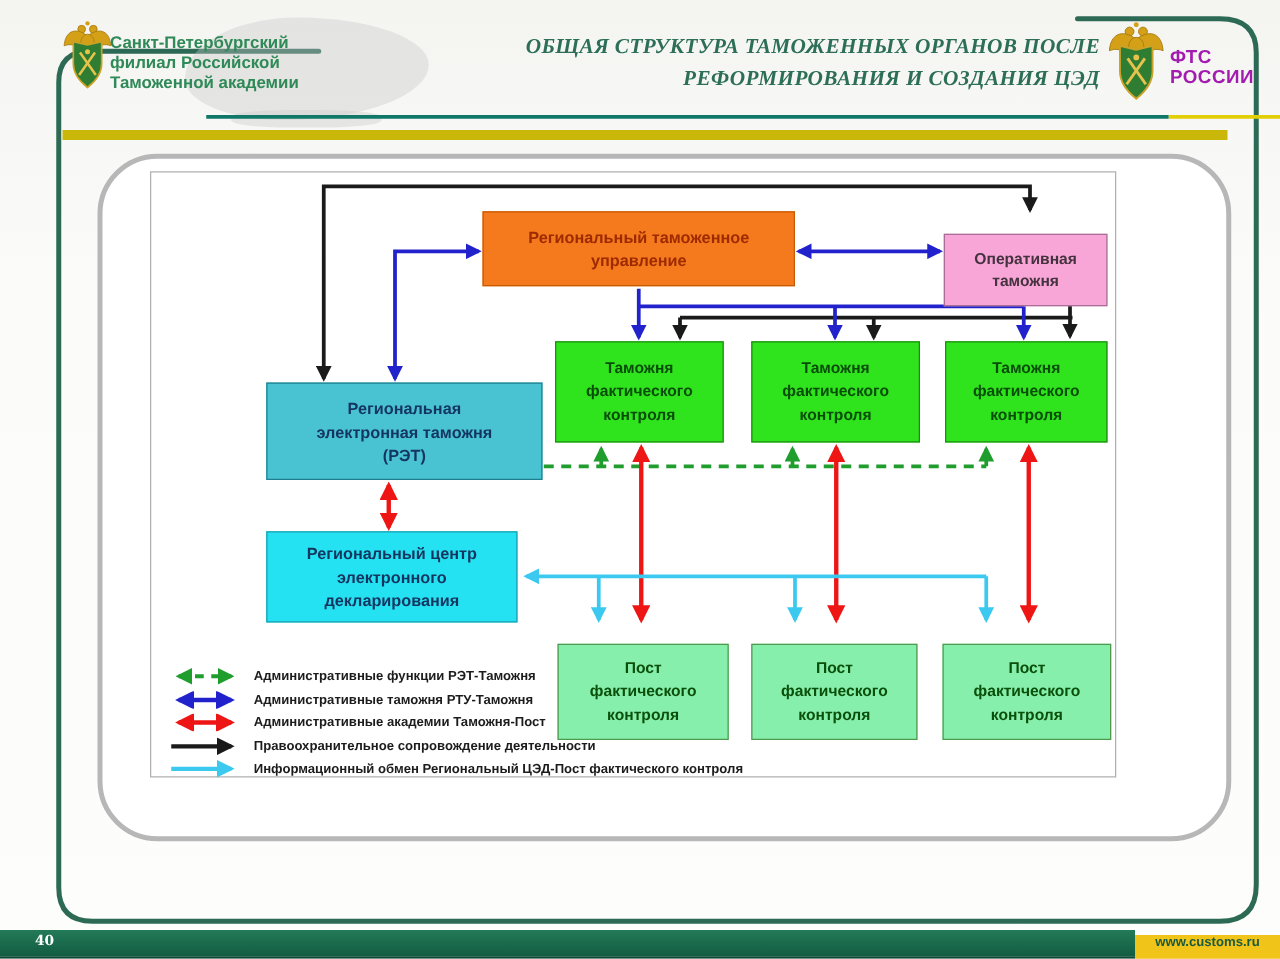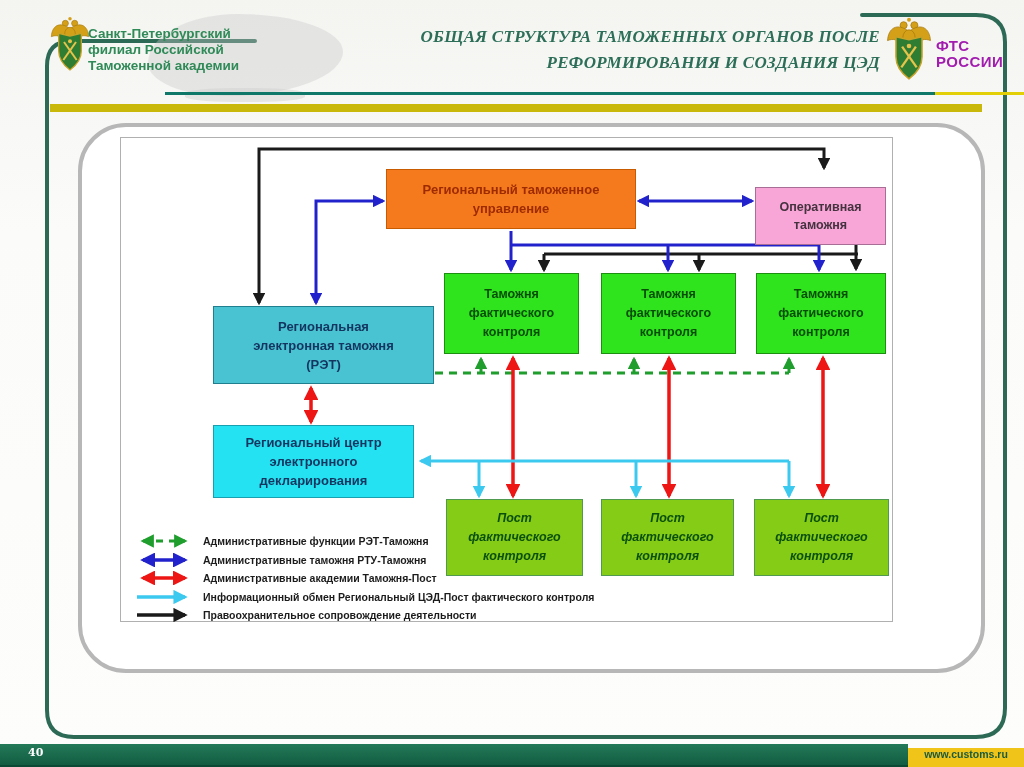--- a/index.html
+++ b/index.html
@@ -38,22 +38,22 @@
        color:#9e2b00;font-size:13px;line-height:19px;}
   .n-oper{left:634px;top:33px;width:131px;height:58px;background:#f7a6d7;border:1px solid #a96e95;
        color:#45323f;font-size:12.5px;line-height:18px;margin-top:16px;}
   .n-tam{top:135px;height:81px;background:#2fe31d;border:1px solid #1d8f10;
        color:#074d07;font-size:12.5px;line-height:19px;}
   .n-tam1{left:323px;width:135px;} .n-tam2{left:480px;width:135px;} .n-tam3{left:635px;width:130px;}
   .n-ret{left:92px;top:168px;width:221px;height:78px;background:#49c3d2;border:1.5px solid #1f7f8e;
        color:#14355f;font-size:13px;line-height:19px;}
   .n-rced{left:92px;top:287px;width:201px;height:73px;background:#25e2f2;border:1px solid #18a0b0;
        color:#14355f;font-size:13px;line-height:19px;}
-  .n-post{top:361px;height:77px;background:#84cc16;border:1px solid #4f9a4f;
-       color:#0a4f0a;font-size:12.5px;line-height:19px;font-style:italic;}
+  .n-post{top:377px;height:77px;background:#86efac;border:1px solid #4f9a4f;
+       color:#0a4f0a;font-size:12.5px;line-height:19px;}
   .n-post1{left:325px;width:137px;} .n-post2{left:480px;width:133px;} .n-post3{left:633px;width:135px;}
   
   .legend{position:absolute;left:12px;top:394px;width:640px;}
   .lg-row{display:flex;align-items:center;height:18.5px;}
   .lg-glyph{width:62px;height:14px;flex:0 0 62px;margin-right:8px;}
   .lg-label{font-size:10.5px;font-weight:600;color:#1c1c1c;white-space:nowrap;}
   
   .footer-green{left:0;top:744px;width:908px;height:23px;
        background:linear-gradient(180deg,#237a58,#125c42);border-bottom:2px solid #0a4a34;box-sizing:border-box;}
   .footer-page{left:28px;top:746px;color:#fff;font-family:"DejaVu Serif",serif;
@@ -201,29 +201,29 @@
       <span class="lg-label">Административные таможня РТУ-Таможня</span>
     </div>
     <div class="lg-row">
       <svg class="lg-glyph" viewBox="0 0 62 14">
         <path d="M10,7 L52,7" stroke="#ee1515" stroke-width="3.6" fill="none" marker-start="url(#mk-red)" marker-end="url(#mk-red)"></path>
         </svg>
       <span class="lg-label">Административные академии Таможня-Пост</span>
     </div>
     <div class="lg-row">
       <svg class="lg-glyph" viewBox="0 0 62 14">
+        <path d="M4,7 L52,7" stroke="#1a1a1a" stroke-width="3.4" fill="none" marker-end="url(#mk-black)"></path>
+        </svg>
+      <span class="lg-label">Правоохранительное сопровождение деятельности</span>
+    </div>
+    <div class="lg-row">
+      <svg class="lg-glyph" viewBox="0 0 62 14">
         <path d="M4,7 L52,7" stroke="#3cc9f0" stroke-width="3.4" fill="none" marker-end="url(#mk-cyan)"></path>
         </svg>
       <span class="lg-label">Информационный обмен Региональный ЦЭД-Пост фактического контроля</span>
-    </div>
-    <div class="lg-row">
-      <svg class="lg-glyph" viewBox="0 0 62 14">
-        <path d="M4,7 L52,7" stroke="#1a1a1a" stroke-width="3.4" fill="none" marker-end="url(#mk-black)"></path>
-        </svg>
-      <span class="lg-label">Правоохранительное сопровождение деятельности</span>
     </div>
   </div>
 </div>
 
 <div class="abs footer-green"></div>
 <div class="abs footer-page">40</div>
 <div class="abs footer-yellow">
   <span class="footer-site">www.customs.ru</span>
 </div>
 

